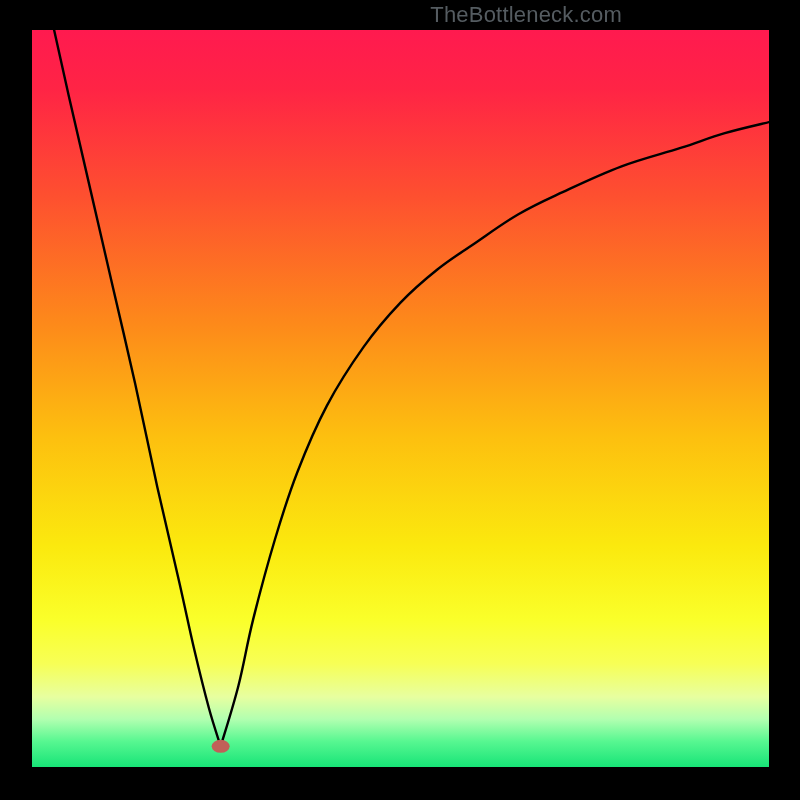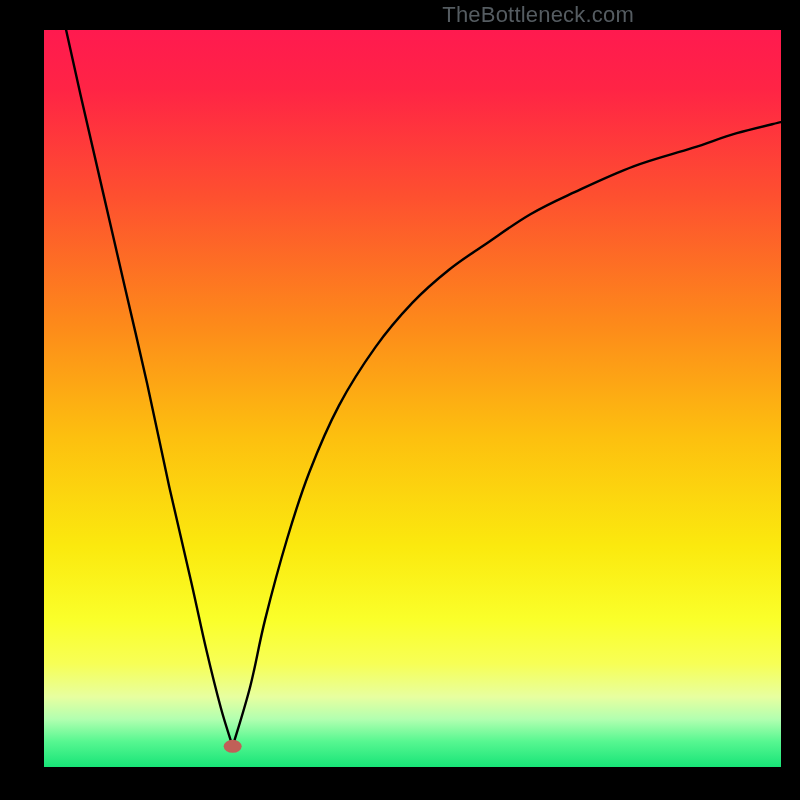--- a/index.html
+++ b/index.html
@@ -11,21 +11,20 @@
     background: #000;
     font-family: Arial, Helvetica, sans-serif;
   }
   .frame {
     position: absolute;
     top: 0;
     left: 0;
     width: 634px;
     height: 800px;
     background: #000;
-    margin-left: 12px;
   }
   .watermark {
     position: absolute;
     top: 2px;
     right: 12px;
     color: #555c61;
     font-size: 22px;
     font-weight: 500;
     letter-spacing: 0.2px;
   }

